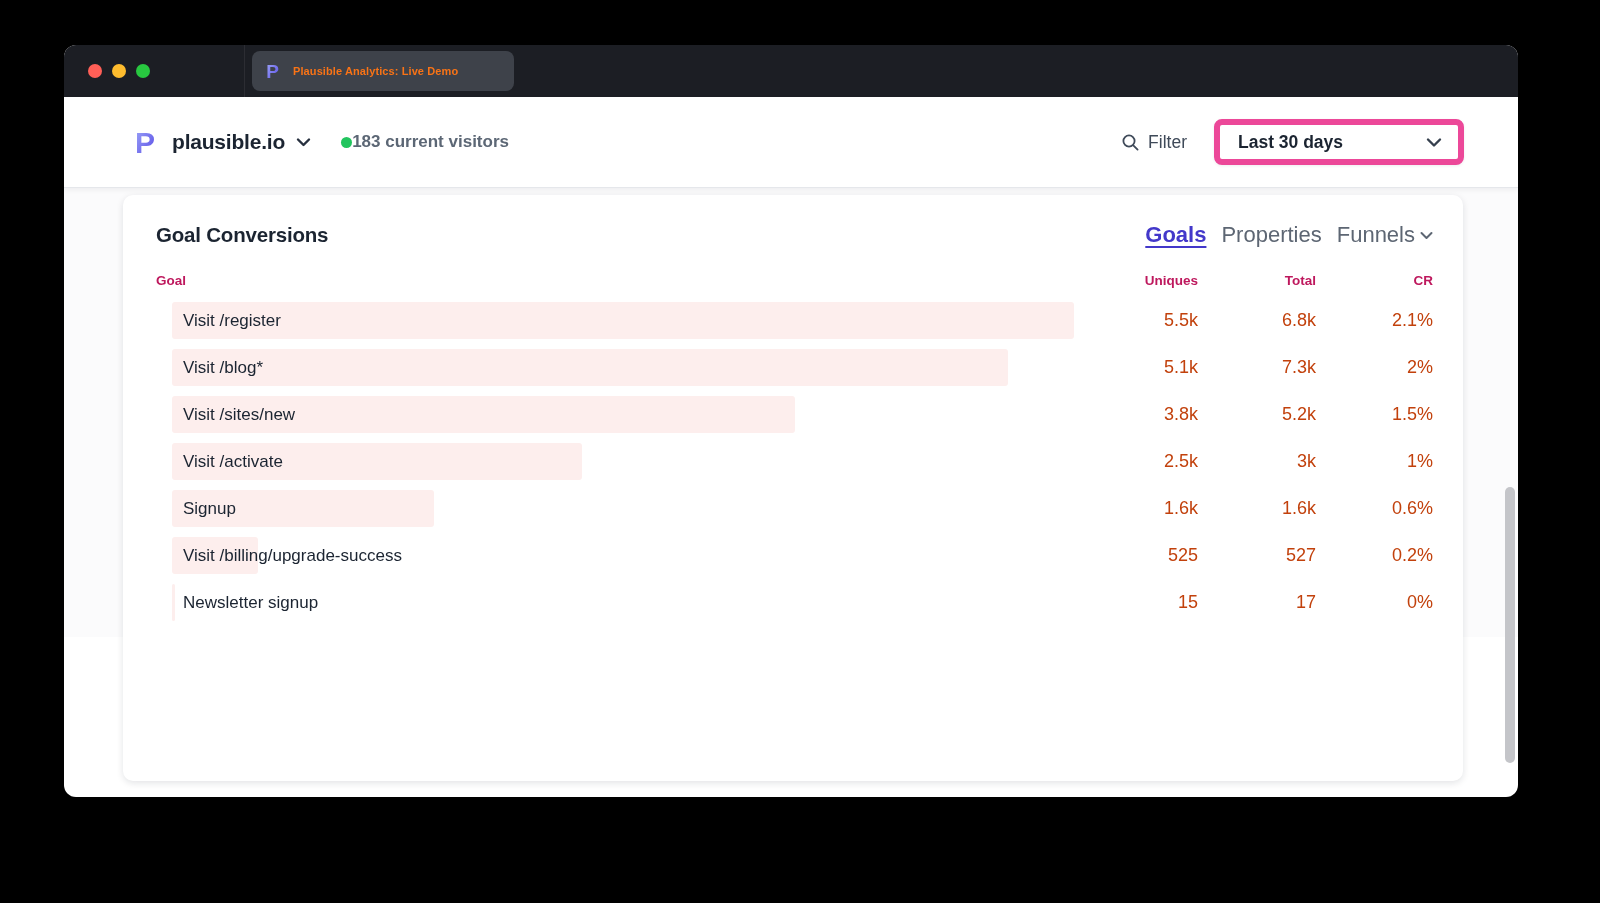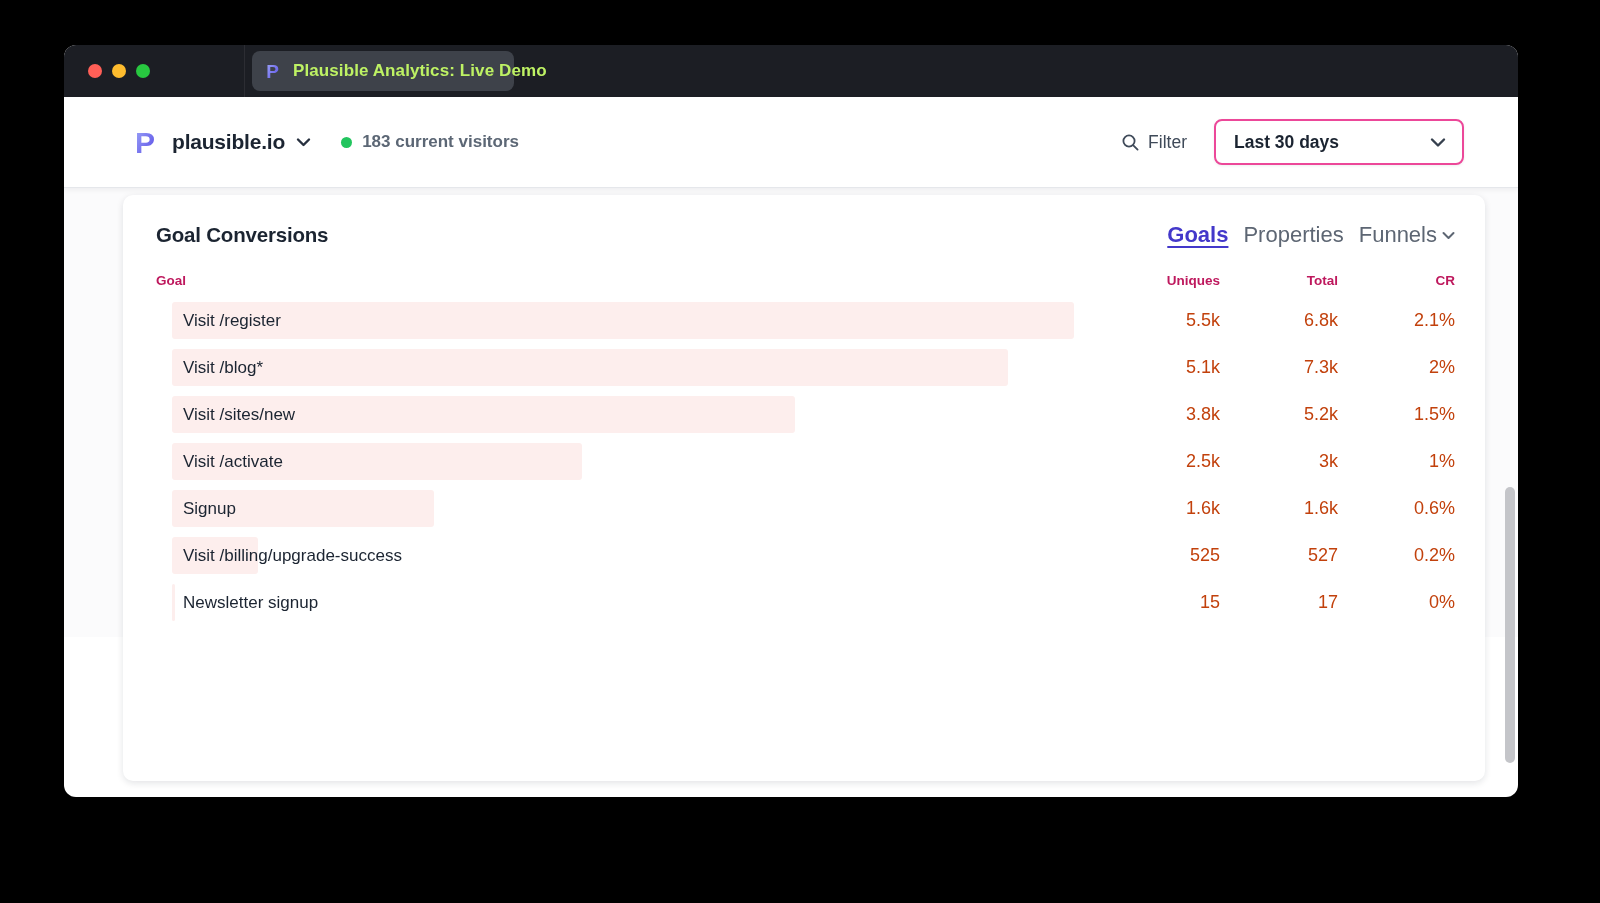--- a/index.html
+++ b/index.html
@@ -9,42 +9,42 @@
   .window{position:absolute;left:64px;top:45px;width:1454px;height:752px;border-radius:12px;
     overflow:hidden;background:#fff;box-shadow:0 30px 70px rgba(0,0,0,.65);}
 
   
   .titlebar{height:52px;background:#1c1e24;display:flex;align-items:center;position:relative;}
   .traffic{display:flex;gap:10px;padding:0 0 0 24px;width:180px;}
   .light{width:14px;height:14px;border-radius:50%;display:inline-block;cursor:pointer;}
   .titlebar .sep{position:absolute;left:180px;top:0;bottom:0;width:1px;background:rgba(255,255,255,.07);}
   .tab{position:absolute;left:188px;top:6px;height:40px;width:262px;background:#3e424a;border-radius:8px;
     display:flex;align-items:center;gap:10px;padding:0 14px;cursor:pointer;}
-  .tab-title{color:#bef264;font-size:17px;font-weight:600;letter-spacing:.1px;white-space:nowrap;}
+  .tab-title{color:#f97316;font-size:11px;font-weight:600;letter-spacing:.1px;white-space:nowrap;}
   .logo-sm{width:17px;height:19px;flex:0 0 auto;}
 
   
   .siteheader{height:91px;background:#fff;display:flex;align-items:center;padding:0 54px 0 71px;
     border-bottom:1px solid #e5e7eb;box-shadow:0 2px 5px rgba(15,23,42,.06);position:relative;z-index:3;}
   .brand{display:flex;align-items:center;gap:11px;cursor:pointer;}
   .logo-lg{width:26px;height:30px;}
   .site-name{font-size:21px;font-weight:700;color:#1b2431;letter-spacing:-.2px;text-align:right;}
   .chev{stroke:#27303f;stroke-width:2.4;fill:none;stroke-linecap:round;stroke-linejoin:round;}
-  .visitors{display:flex;align-items:center;gap:10px;margin-left:30px;cursor:pointer;}
+  .visitors{display:flex;align-items:center;margin-left:30px;cursor:pointer;}
   .dot{width:11px;height:11px;border-radius:50%;background:#22c55e;}
   .visitors-label{font-size:17px;font-weight:700;color:#5c6775;}
   .header-right{margin-left:auto;display:flex;align-items:center;gap:27px;}
   .filter-btn{display:flex;align-items:center;gap:8px;color:#3f4a59;font-size:17.5px;font-weight:500;cursor:pointer;}
-  .datepicker{width:250px;height:46px;background:#fff;border:2px solid #ec4899;border-radius:8px;
+  .datepicker{width:250px;height:46px;background:#fff;border:6px solid #ec4899;border-radius:8px;
     box-shadow:0 1px 3px rgba(15,23,42,.07);display:flex;align-items:center;justify-content:space-between;
     padding:0 16px 0 18px;cursor:pointer;}
   .datepicker-label{font-size:17.5px;font-weight:600;color:#1b2431;}
 
   
-  .page{height:449px;background:#fbfbfc;padding:7px 33px 0 59px;position:relative;}
+  .page{height:449px;background:#fbfbfc;padding:7px 55px 0 59px;position:relative;}
   .card{background:#fff;border-radius:10px;height:586px;box-shadow:0 2px 7px rgba(15,23,42,.12);
     padding:27px 30px 0 33px;}
   .card-head{display:flex;align-items:center;justify-content:space-between;}
   .card-title{font-size:20.5px;font-weight:700;color:#1b2431;letter-spacing:-.2px;}
   .card-tabs{display:flex;align-items:center;gap:15px;font-size:22px;}
   .card-tab{color:#5d6673;cursor:pointer;display:flex;align-items:center;gap:5px;}
   .card-tab.active{color:#4338ca;font-weight:700;text-decoration:underline;text-underline-offset:4px;cursor:pointer;}
 
   .cols{display:flex;align-items:center;margin-top:25px;font-size:13.5px;font-weight:700;color:#be185d;}
   .col-goal{flex:1;}

